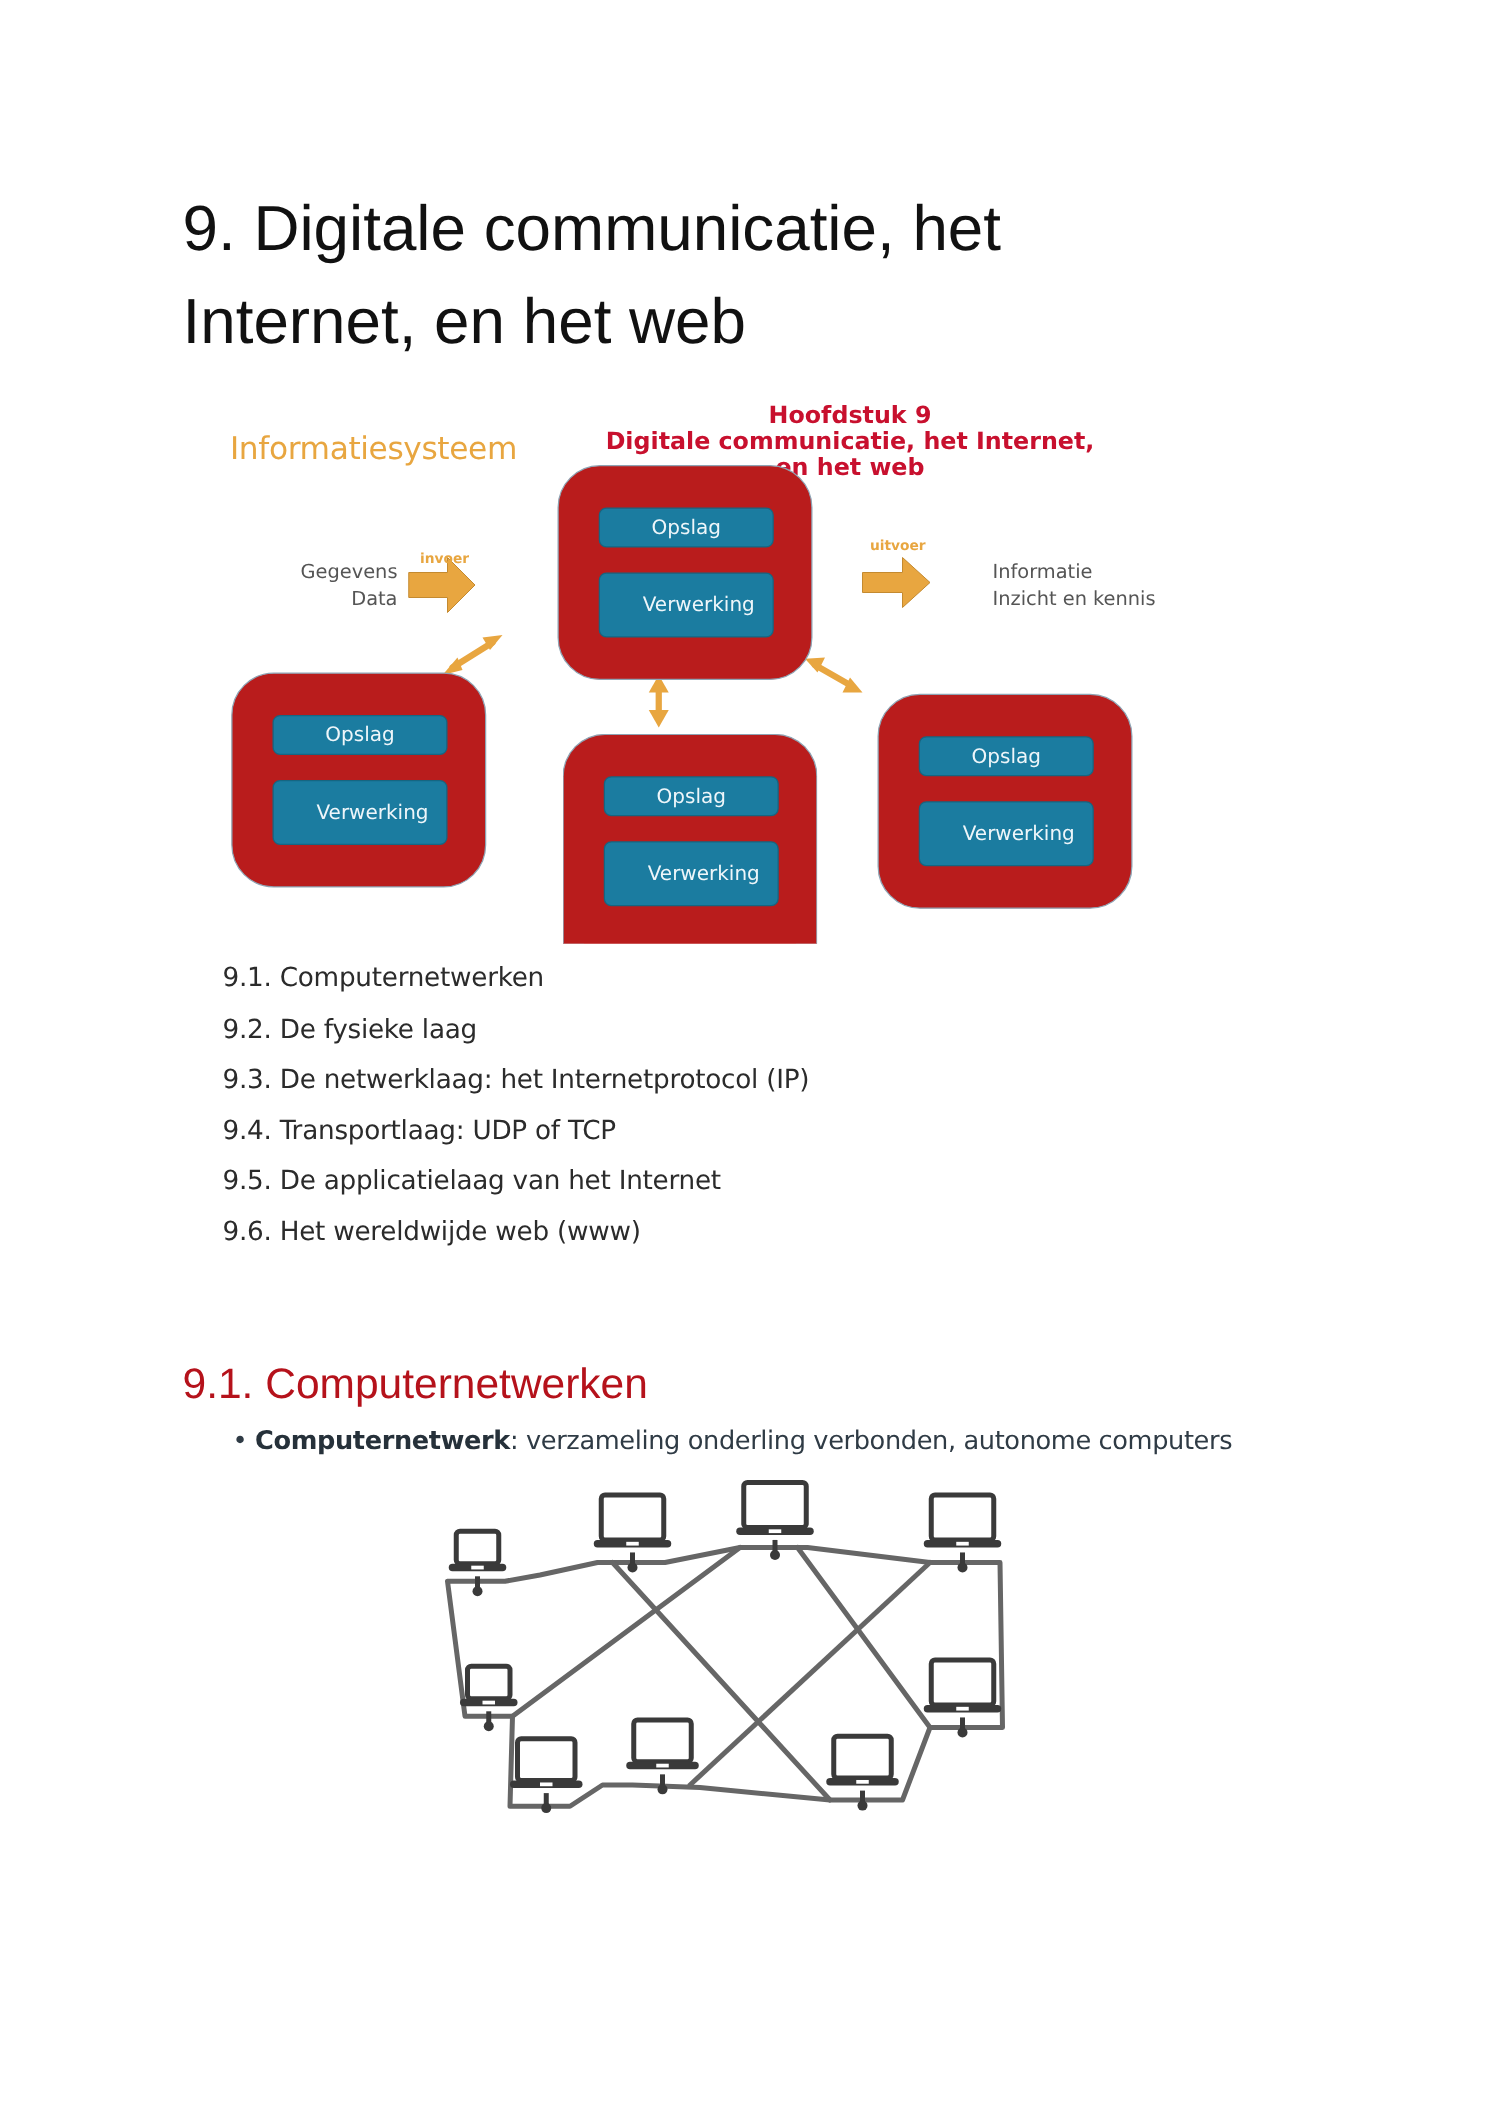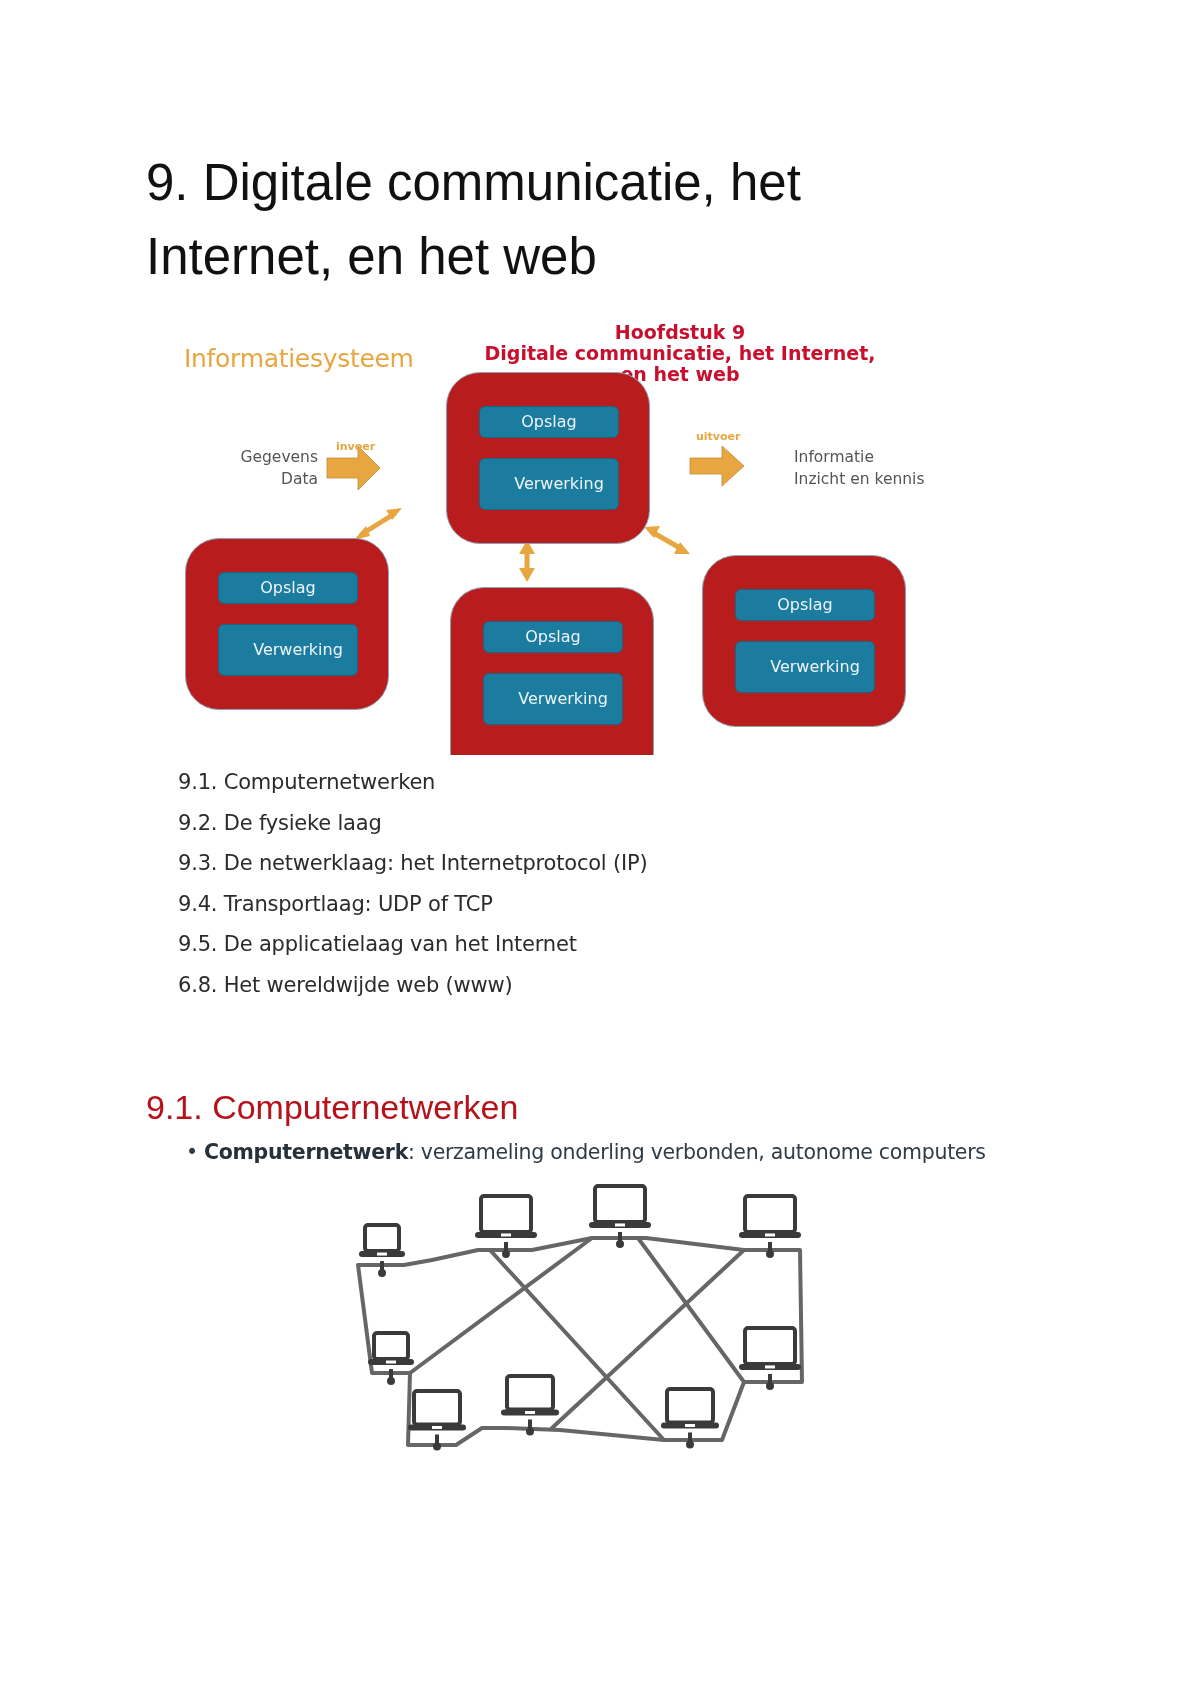--- a/index.html
+++ b/index.html
@@ -85,21 +85,21 @@
     <div class="box vw">Verwerking</div>
   </div>
 </div>
 
 <div class="abs toc">
   <div class="toc-item">9.1. Computernetwerken</div>
   <div class="toc-item">9.2. De fysieke laag</div>
   <div class="toc-item">9.3. De netwerklaag: het Internetprotocol (IP)</div>
   <div class="toc-item">9.4. Transportlaag: UDP of TCP</div>
   <div class="toc-item">9.5. De applicatielaag van het Internet</div>
-  <div class="toc-item">6.8. Het wereldwijde web (www)</div>
+  <div class="toc-item">9.6. Het wereldwijde web (www)</div>
 </div>
 
 <h2 class="abs sec-title">9.1. Computernetwerken</h2>
 <div class="abs bullet">
   <span>• </span><b>Computernetwerk</b><span>: verzameling onderling verbonden, autonome computers</span>
 </div>
 
 <svg id="net" width="1200" height="1700" style="left:0;top:0">
   <g id="net-lines" stroke="#666666" stroke-width="4" fill="none" stroke-linecap="round" stroke-linejoin="round">
       <path d="M358 1265 L404 1265 L432 1260 L478 1250 L532 1250 L592 1238 L646 1238 L744 1250 L800 1250 L802 1382 L744 1382 L722 1440 L664 1440 L560 1430 L506 1428 L482 1428 L456 1445 L408 1445 L410 1373 L372 1373 L358 1265"></path>

